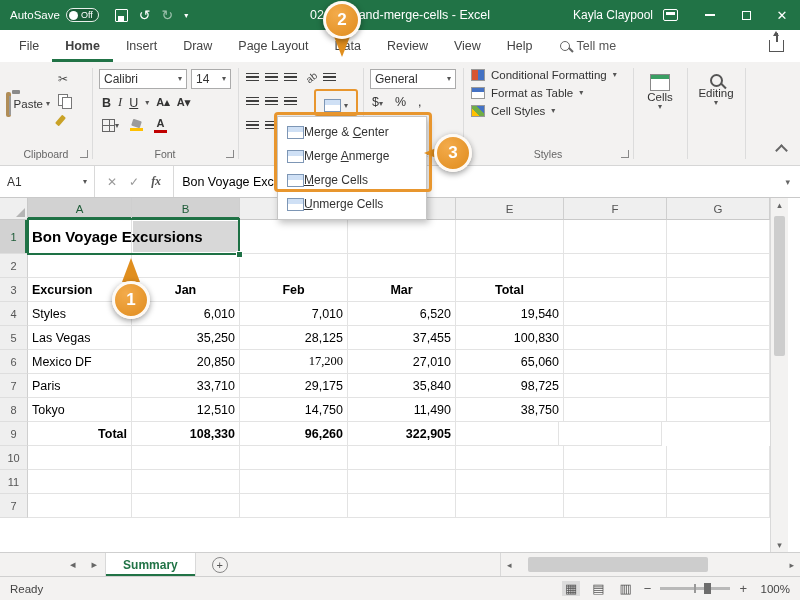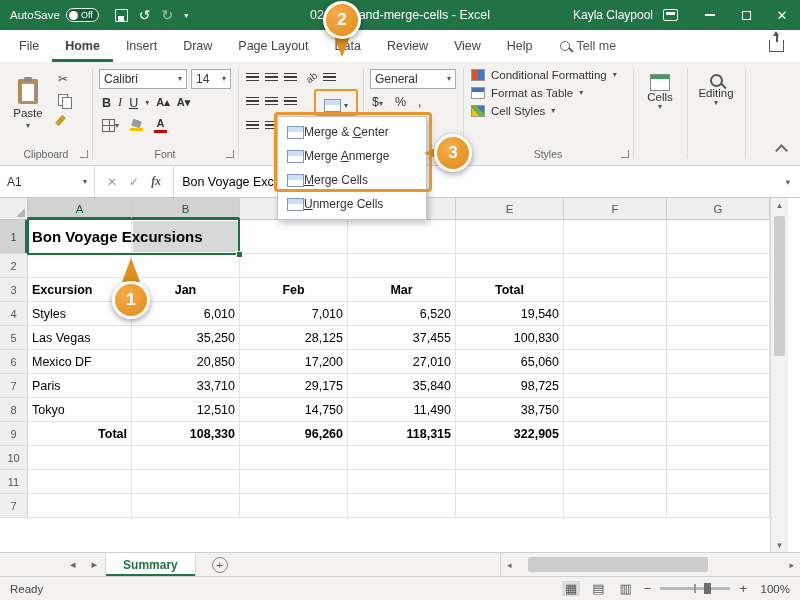--- a/index.html
+++ b/index.html
@@ -43,21 +43,21 @@
   .gdiv { position:absolute; top:6px; bottom:6px; width:1px; background:#dcdcdc; }
   .glabel { position:absolute; bottom:5px; left:0; right:0; text-align:center; font-size:10.5px; color:#666; }
   .launcher { position:absolute; bottom:7px; right:4px; width:8px; height:8px; border-right:1.5px solid #888; border-bottom:1.5px solid #888; }
   .car { font-size:8px; color:#555; line-height:1; }
   .combo { background:#fff; border:1px solid #ababab; display:flex; align-items:center; justify-content:space-between; padding:0 4px; font-size:12px; height:20px; }
   .ricon-row { display:flex; align-items:center; }
   .lns { width:13px; height:10px; background:repeating-linear-gradient(to bottom,#3f3f3f 0 1.4px,transparent 1.4px 3.4px); flex:none; }
 
   
   .g-clip { left:0; width:92px; }
-  .paste-btn { position:absolute; left:6px; top:5px; width:44px; height:74px; display:flex; flex-direction:column; align-items:center; justify-content:center; gap:3px; font-size:11.5px; color:#333; }
+  .paste-btn { position:absolute; left:6px; top:5px; width:44px; height:74px; display:flex; flex-direction:row; align-items:center; justify-content:center; gap:3px; font-size:11.5px; color:#333; }
   .clipboard-ico { width:20px; height:25px; background:#b08d57; border-radius:2px; position:relative; }
   .clipboard-ico::before { content:""; position:absolute; left:3px; top:4px; right:3px; bottom:2px; background:#fff; border:1px solid #999; }
   .clipboard-ico::after { content:""; position:absolute; left:6px; top:-2px; width:8px; height:4px; background:#8a8a8a; border-radius:1px; }
   .clip-col { position:absolute; left:58px; top:10px; display:flex; flex-direction:column; gap:8px; font-size:12px; color:#444; }
   .cpy { position:relative; width:13px; height:13px; display:inline-block; }
   .cpy::before { content:""; position:absolute; left:0; top:0; width:8px; height:10px; border:1px solid #777; background:#fff; }
   .cpy::after { content:""; position:absolute; left:4px; top:3px; width:8px; height:10px; border:1px solid #777; background:#fff; }
   .brush { width:5px; height:11px; background:#c9a227; transform:rotate(40deg); border-radius:1px; display:inline-block; }
 
   
@@ -450,21 +450,21 @@
         <div class="cell r" style="width: 108px;">28,125</div>
         <div class="cell r" style="width: 108px;">37,455</div>
         <div class="cell r" style="width: 108px;">100,830</div>
         <div class="cell" style="width: 103px;"></div>
         <div class="cell" style="width: 103px;"></div>
       </div>
       <div class="srow">
         <div class="rowh">6</div>
         <div class="cell" style="width: 104px;">Mexico DF</div>
         <div class="cell r" style="width: 108px;">20,850</div>
-        <div class="cell r" style="width: 108px;">17,200</div>
+        <div class="cell r" style="width: 108px; font-family: Liberation Serif, serif;">17,200</div>
         <div class="cell r" style="width: 108px;">27,010</div>
         <div class="cell r" style="width: 108px;">65,060</div>
         <div class="cell" style="width: 103px;"></div>
         <div class="cell" style="width: 103px;"></div>
       </div>
       <div class="srow">
         <div class="rowh">7</div>
         <div class="cell" style="width: 104px;">Paris</div>
         <div class="cell r" style="width: 108px;">33,710</div>
         <div class="cell r" style="width: 108px;">29,175</div>
@@ -481,21 +481,20 @@
         <div class="cell r" style="width: 108px; text-align: right;">11,490</div>
         <div class="cell r" style="width: 108px;">38,750</div>
         <div class="cell" style="width: 103px;"></div>
         <div class="cell" style="width: 103px;"></div>
       </div>
       <div class="srow">
         <div class="rowh">9</div>
         <div class="cell b r" style="width: 104px;">Total</div>
         <div class="cell b r" style="width: 108px;">108,330</div>
         <div class="cell b r" style="width: 108px;">96,260</div>
-        <div class="cell b r" style="width: 108px;">118,315</div>
         <div class="cell b r" style="width: 108px;">322,905</div>
         <div class="cell" style="width: 103px;"></div>
         <div class="cell" style="width: 103px;"></div>
       </div>
       <div class="srow">
         <div class="rowh">10</div>
         <div class="cell" style="width: 104px;"></div>
         <div class="cell" style="width: 108px;"></div>
         <div class="cell" style="width: 108px;"></div>
         <div class="cell" style="width: 108px;"></div>

